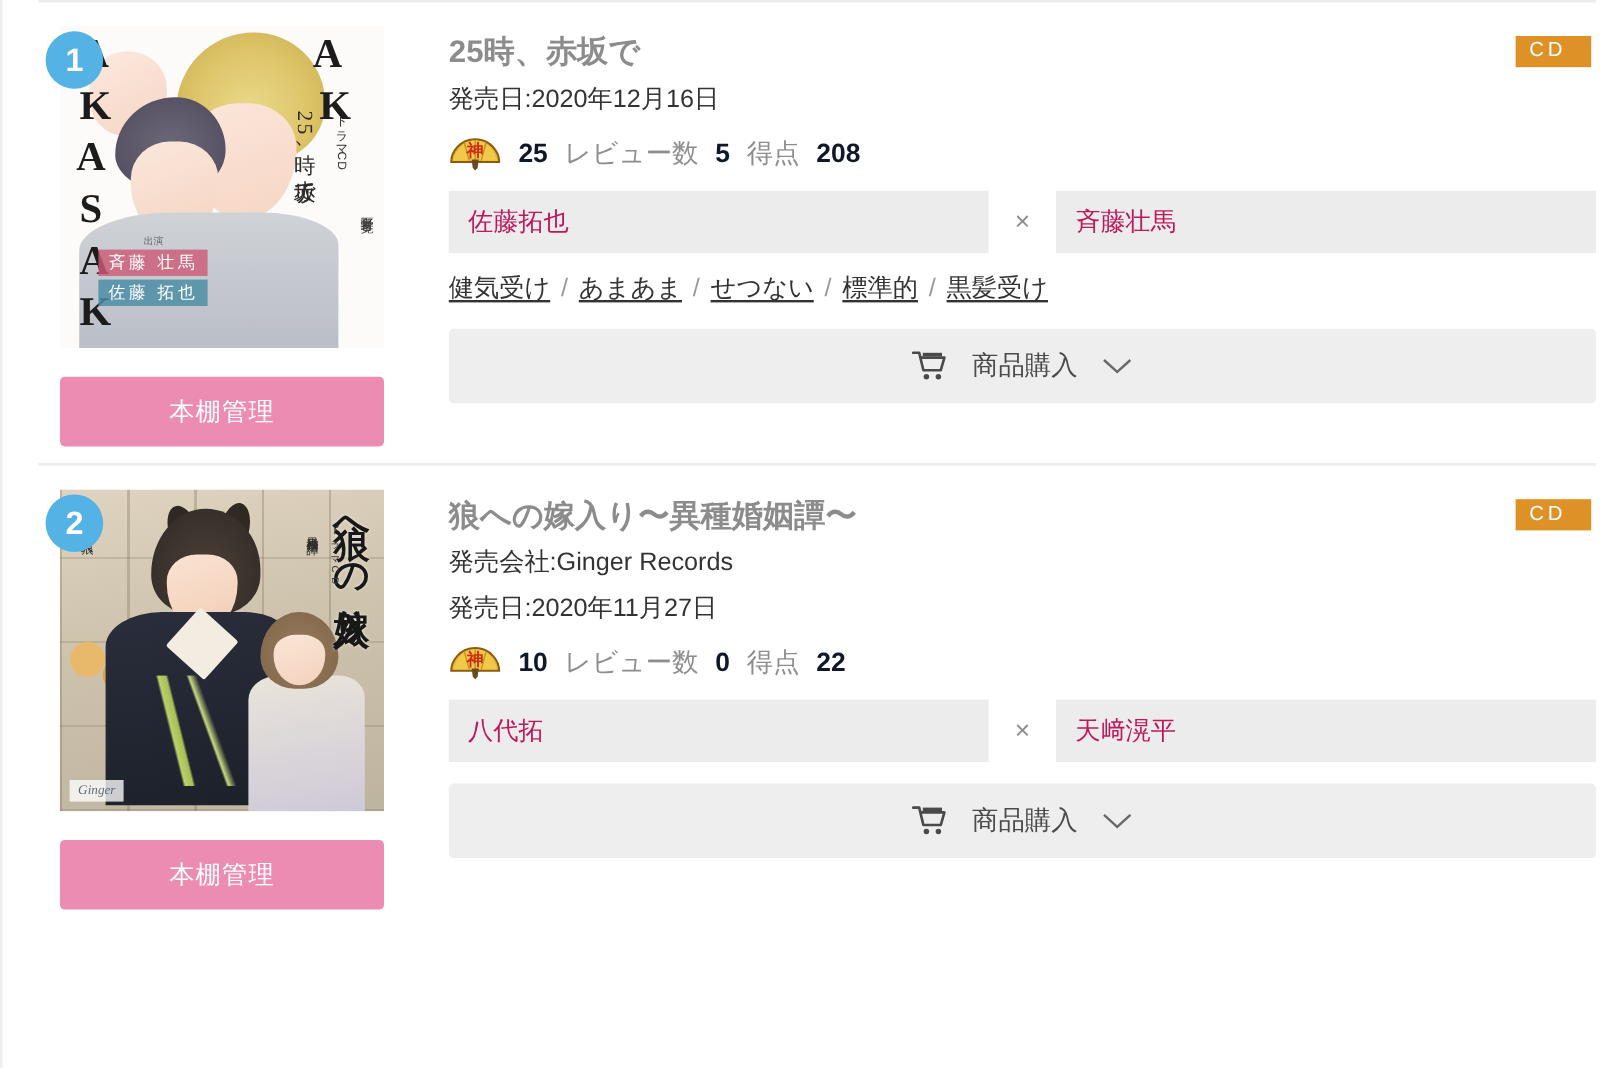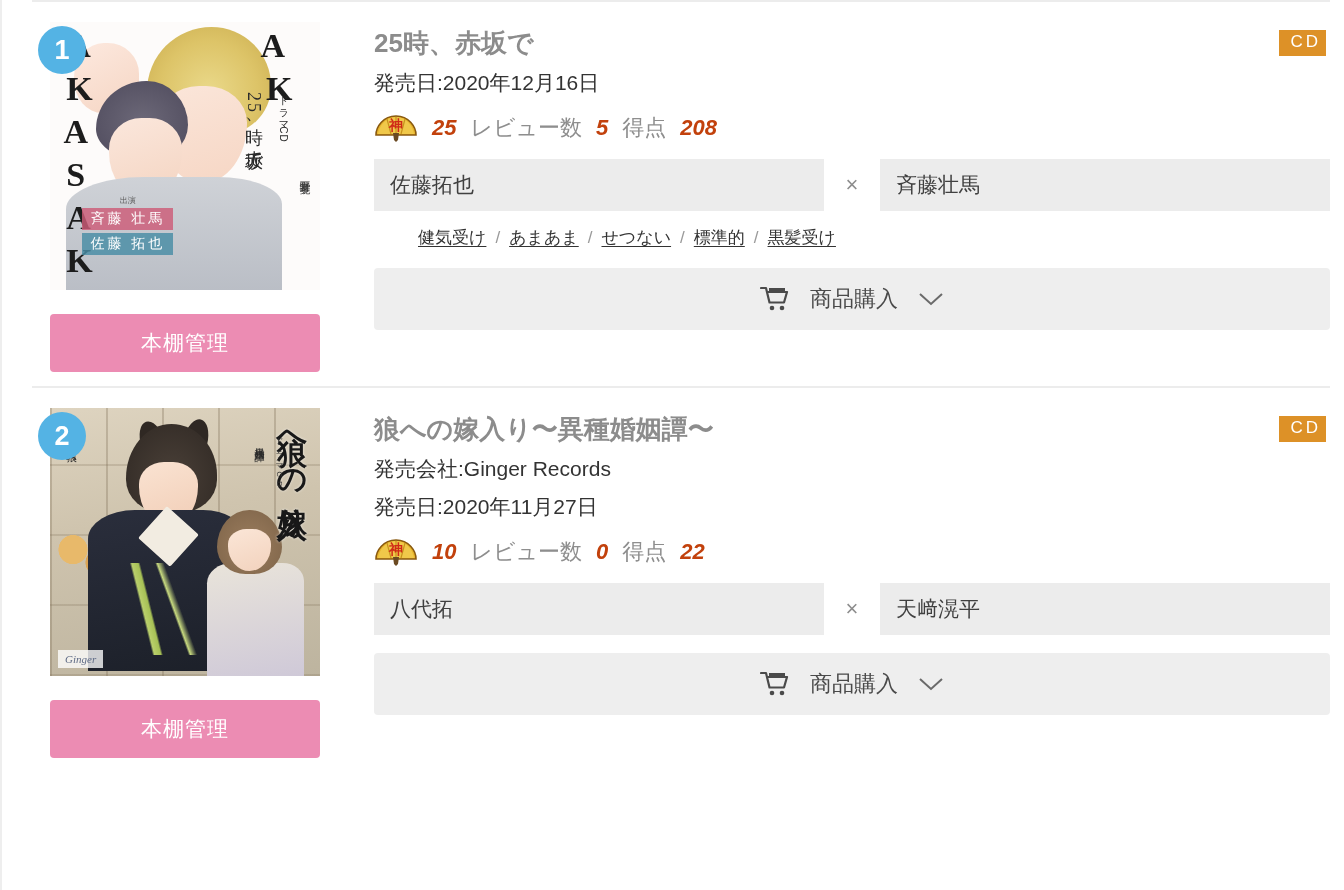--- a/index.html
+++ b/index.html
@@ -124,21 +124,21 @@
     margin: 0;
     cursor: pointer;
   }
 
   .media-badge {
     flex: 0 0 auto;
     background: #dd9127;
     color: #ffffff;
     font-size: 17px;
     letter-spacing: 3px;
-    padding: 3px 5px 4px 11px;
+    padding: 3px 21px 4px 11px;
     margin-top: 2px;
     margin-right: 4px;
     line-height: 1.1;
     align-self: flex-start;
   }
 
   .meta-line {
     font-size: 21px;
     color: #333333;
     margin-top: 10px;
@@ -155,64 +155,62 @@
   }
   .fan-icon {
     width: 44px;
     height: 30px;
     margin-right: 14px;
     flex: 0 0 auto;
     display: block;
   }
   .stat-num {
     font-weight: 700;
-    color: #c2410c;
+    color: #0f172a;
     margin-right: 14px;
-    font-style: italic;
   }
   .stat-label {
     color: #8e8e8e;
     margin-right: 14px;
   }
 
   
   .cast-row {
     display: flex;
     align-items: stretch;
     margin-top: 16px;
   }
   .cast-box {
     flex: 1 1 0;
     background: #ececec;
     font-size: 21px;
-    color: #404040;
+    color: #be185d;
     padding: 12px 16px;
     box-sizing: border-box;
     min-width: 0;
     overflow: hidden;
     white-space: nowrap;
     text-overflow: ellipsis;
   }
   .cast-x {
     flex: 0 0 56px;
     display: flex;
     align-items: center;
     justify-content: center;
     color: #8d8d8d;
     font-size: 22px;
     background: #ffffff;
   }
 
   
   .tag-row {
     margin-top: 14px;
-    font-size: 17px;
+    font-size: 21px;
     line-height: 1.5;
     color: #333333;
-    margin-left: 44px;
   }
   .tag-link {
     color: #333333;
     text-decoration: underline;
     text-underline-offset: 3px;
     cursor: pointer;
   }
   .tag-sep {
     color: #9a9a9a;
     margin: 0 9px;

